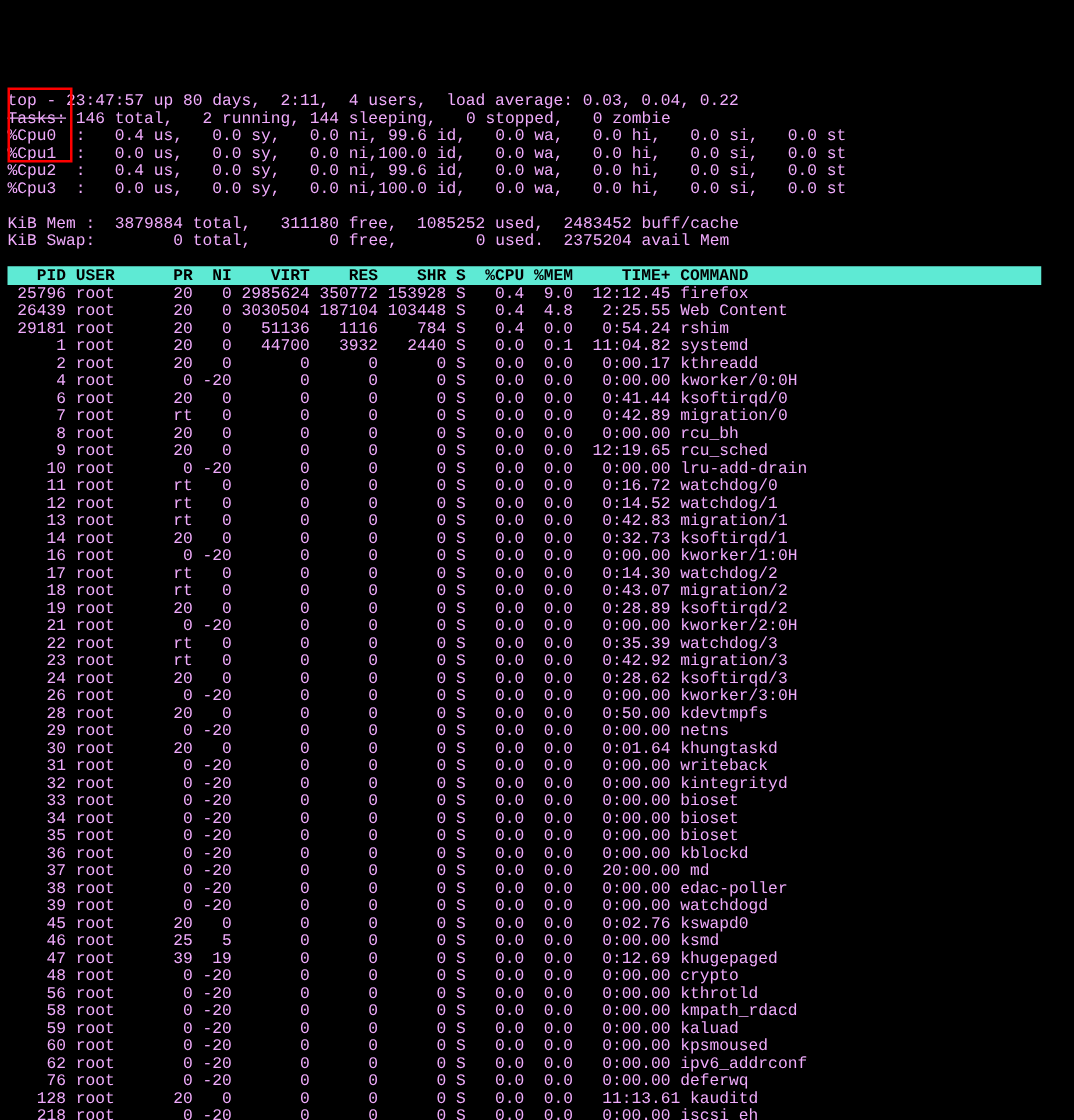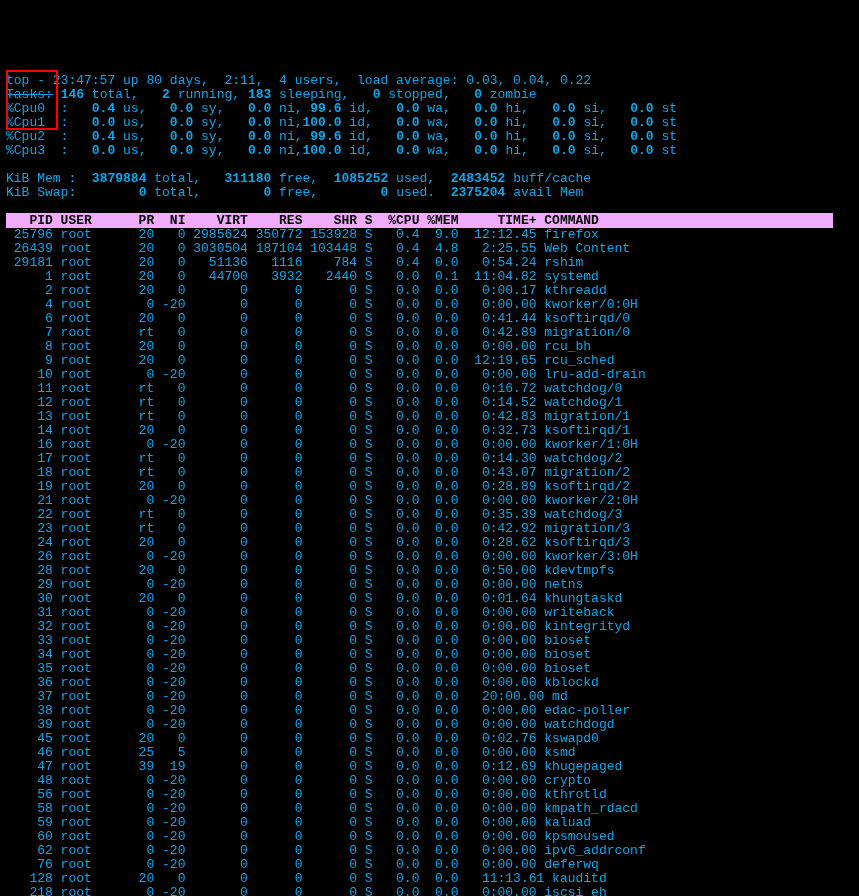--- a/index.html
+++ b/index.html
@@ -1,30 +1,30 @@
 <!DOCTYPE html>
 <html><head>
 <meta charset="utf-8">
 <style>
   body{margin:0;background:#000;color:#c9c9c9;font-family:"Courier New",monospace;font-size:13px;line-height:14px;width:859px;white-space:pre}
-  .y{color:#0ea5e9}
-  .b{font-weight:bold}
-  .hdr{background:#f0abfc;color:#000;font-weight:bold}
+  .y{color:#f0abfc}
+  .b{font-weight:normal}
+  .hdr{background:#5eead4;color:#000;font-weight:bold}
   .strike{text-decoration:line-through}
   .box{position:absolute;border:2px solid #ff0000;left:6px;top:28px;width:48px;height:56px;pointer-events:none}
   .wrap{position:relative;padding:4px 6px}
 </style>
 </head>
 <body>
 
 
 <div class="wrap">
 <div class="box"></div>
 <span class="y">top - 23:47:57 up 80 days,  2:11,  4 users,  load average: 0.03, 0.04, 0.22</span>
-<span class="y"><span class="strike">Tasks:</span> <span class="b">146</span> total,   <span class="b">2</span> running, <span class="b">183</span> sleeping,   <span class="b">0</span> stopped,   <span class="b">0</span> zombie</span>
+<span class="y"><span class="strike">Tasks:</span> <span class="b">146</span> total,   <span class="b">2</span> running, <span class="b">144</span> sleeping,   <span class="b">0</span> stopped,   <span class="b">0</span> zombie</span>
 <div id="cpus"><span class="y">%Cpu0  :  <span class="b"> 0.4</span> us,  <span class="b"> 0.0</span> sy,  <span class="b"> 0.0</span> ni,<span class="b"> 99.6</span> id,  <span class="b"> 0.0</span> wa,  <span class="b"> 0.0</span> hi,  <span class="b"> 0.0</span> si,  <span class="b"> 0.0</span> st</span>
 <span class="y">%Cpu1  :  <span class="b"> 0.0</span> us,  <span class="b"> 0.0</span> sy,  <span class="b"> 0.0</span> ni,<span class="b">100.0</span> id,  <span class="b"> 0.0</span> wa,  <span class="b"> 0.0</span> hi,  <span class="b"> 0.0</span> si,  <span class="b"> 0.0</span> st</span>
 <span class="y">%Cpu2  :  <span class="b"> 0.4</span> us,  <span class="b"> 0.0</span> sy,  <span class="b"> 0.0</span> ni,<span class="b"> 99.6</span> id,  <span class="b"> 0.0</span> wa,  <span class="b"> 0.0</span> hi,  <span class="b"> 0.0</span> si,  <span class="b"> 0.0</span> st</span>
 <span class="y">%Cpu3  :  <span class="b"> 0.0</span> us,  <span class="b"> 0.0</span> sy,  <span class="b"> 0.0</span> ni,<span class="b">100.0</span> id,  <span class="b"> 0.0</span> wa,  <span class="b"> 0.0</span> hi,  <span class="b"> 0.0</span> si,  <span class="b"> 0.0</span> st</span></div>
 <span class="y"><span>KiB Mem :</span>  <span class="b">3879884</span> total,   <span class="b">311180</span> free,  <span class="b">1085252</span> used,  <span class="b">2483452</span> buff/cache</span>
 <span class="y"><span>KiB Swap:</span>        <span class="b">0</span> total,        <span class="b">0</span> free,        <span class="b">0</span> used.  <span class="b">2375204</span> avail Mem</span>
 
 <span class="hdr" id="hdr">   PID USER      PR  NI    VIRT    RES    SHR S  %CPU %MEM     TIME+ COMMAND                              </span>
 <div id="procs"><span class="y"> 25796 root      20   0 2985624 350772 153928 S   0.4  9.0  12:12.45 firefox</span>
 <span class="y"> 26439 root      20   0 3030504 187104 103448 S   0.4  4.8   2:25.55 Web Content</span>

